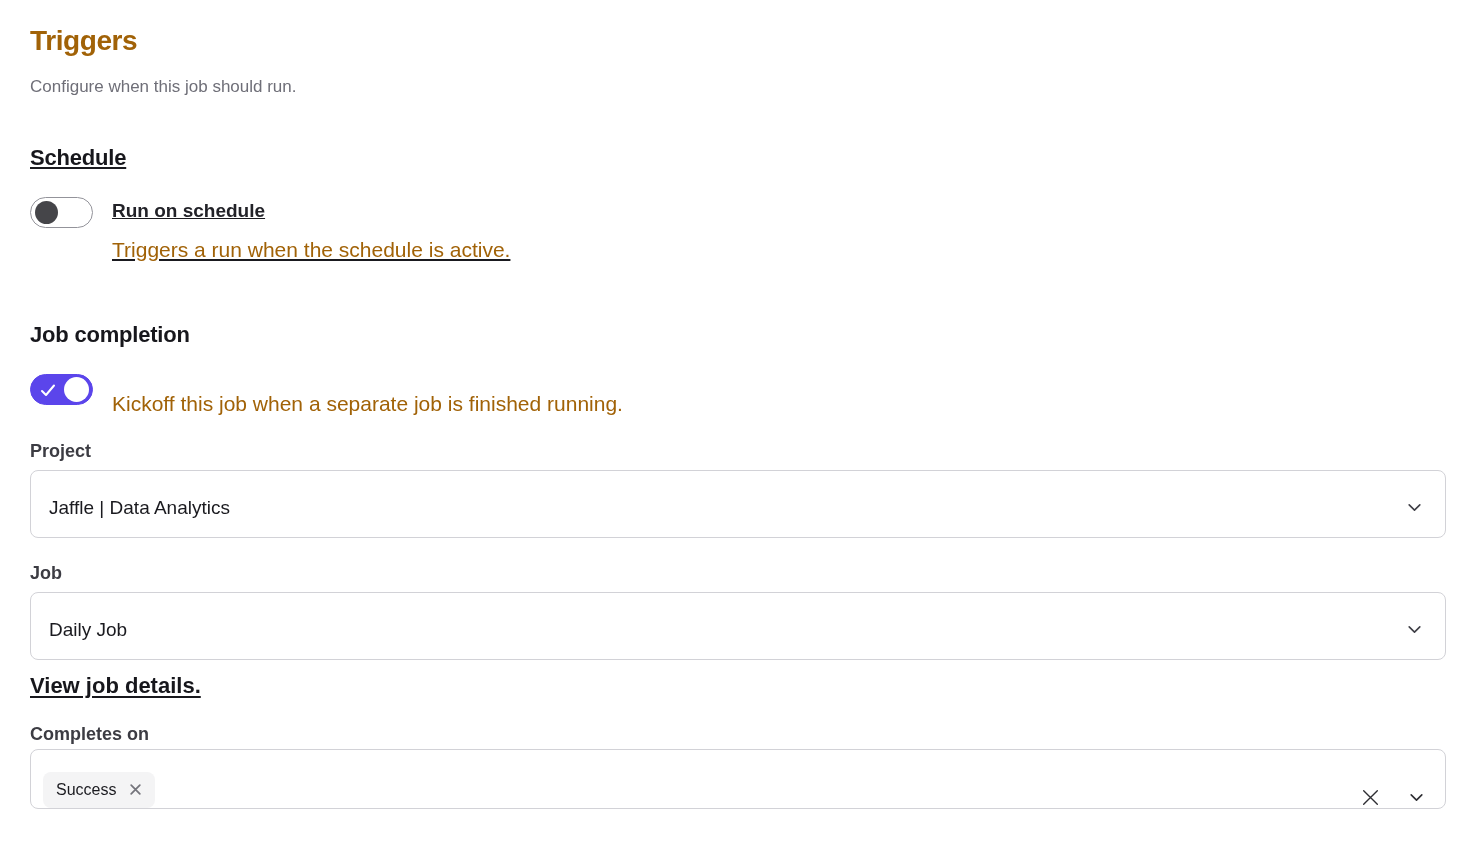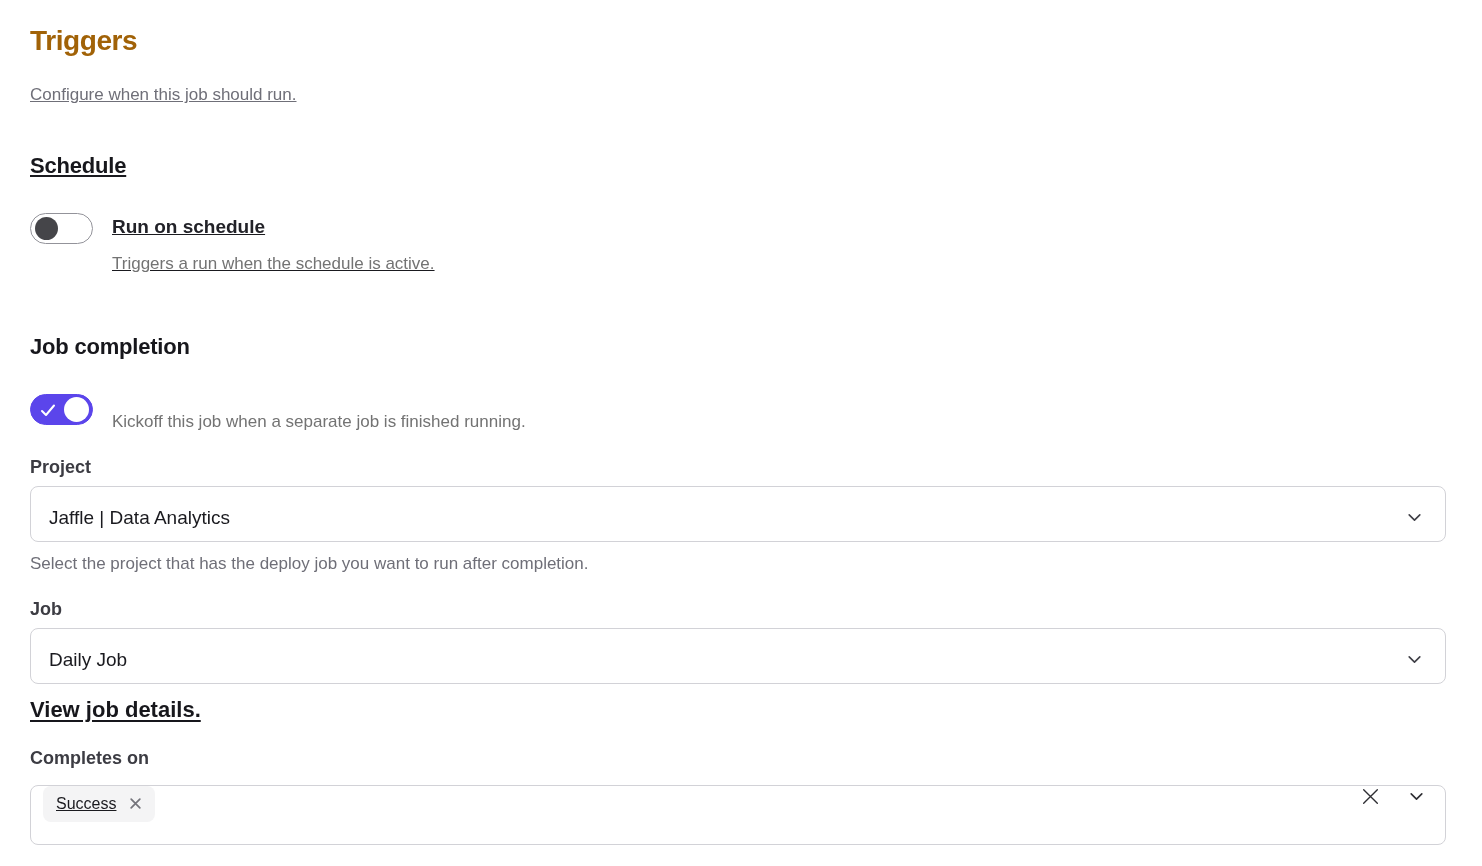--- a/index.html
+++ b/index.html
@@ -14,36 +14,35 @@
   .container { padding: 25px 36px 40px 30px; }
 
   .page-title {
     font-size: 28px;
     font-weight: 700;
     color: #a16207;
     letter-spacing: -0.4px;
     line-height: 1.15;
   }
   .page-subtitle {
-    margin-top: 28px;
+    margin-top: 20px;
     font-size: 17px;
     color: #6f6f78;
-    text-decoration: underline;
   }
 
   .section-heading {
     font-size: 22px;
     font-weight: 600;
     color: #17171c;
     letter-spacing: -0.2px;
   }
   .section-schedule { margin-top: 48px; text-decoration: underline; }
   .section-jobcompletion { margin-top: 60px; }
 
-  .toggle-row { display: flex; align-items: flex-start; margin-top: 34px; }
+  .toggle-row { display: flex; align-items: flex-start; margin-top: 26px; }
 
   .toggle {
     position: relative;
     width: 63px;
     height: 31px;
     border-radius: 16px;
     flex: none;
     cursor: pointer;
   }
   .toggle.off { background: #ffffff; border: 1px solid #93939a; }
@@ -70,34 +69,34 @@
 
   .toggle-text { margin-left: 19px; padding-top: 3px; }
   .toggle-label {
     font-size: 19px;
     font-weight: 600;
     color: #222228;
     line-height: 1.2;
   }
   .toggle-desc {
     margin-top: 15px;
-    font-size: 17px;
-    color: #737373;
+    font-size: 21px;
+    color: #a16207;
   }
 
   .field { margin-top: 25px; }
   .field-label {
     font-size: 18px;
     font-weight: 600;
     color: #3c3c43;
     margin-top: 8px;
   }
   .select {
     margin-top: 8px;
-    height: 56px;
+    height: 68px;
     width: 100%;
     border: 1px solid #d2d2d7;
     border-radius: 8px;
     background: #ffffff;
     display: flex;
     align-items: center;
     justify-content: space-between;
     padding: 8px 22px 0 18px;
     cursor: pointer;
   }
@@ -116,32 +115,31 @@
     margin-top: 13px;
     font-size: 22px;
     font-weight: 700;
     color: #17171c;
     text-decoration: underline;
     text-underline-offset: 3px;
     cursor: pointer;
   }
 
   .multiselect {
-    margin-top: 16px;
+    margin-top: 4px;
     height: 60px;
     width: 100%;
     border: 1px solid #d2d2d7;
     border-radius: 8px;
     background: #ffffff;
     display: flex;
-    align-items: flex-start;
+    align-items: flex-end;
     justify-content: space-between;
     padding: 0 20px 0 12px;
     cursor: pointer;
-    text-decoration: underline;
   }
   .chip {
     display: inline-flex;
     align-items: center;
     gap: 13px;
     height: 36px;
     padding: 0 13px;
     background: #f4f4f5;
     border-radius: 8px;
   }
@@ -197,21 +195,20 @@
     <div class="field">
       <div class="field-label">Project</div>
       <div class="select" role="combobox">
         <span class="select-value">Jaffle | Data Analytics</span>
         <span class="icon-btn">
           <svg width="17" height="17" viewBox="0 0 16 16">
             <polyline points="3,5.5 8,10.5 13,5.5" fill="none" stroke="#3f3f46" stroke-width="1.5" stroke-linecap="round" stroke-linejoin="round"></polyline>
           </svg>
         </span>
       </div>
-      <div class="helper">Select the project that has the deploy job you want to run after completion.</div>
     </div>
 
     <div class="field">
       <div class="field-label">Job</div>
       <div class="select" role="combobox">
         <span class="select-value">Daily Job</span>
         <span class="icon-btn">
           <svg width="17" height="17" viewBox="0 0 16 16">
             <polyline points="3,5.5 8,10.5 13,5.5" fill="none" stroke="#3f3f46" stroke-width="1.5" stroke-linecap="round" stroke-linejoin="round"></polyline>
           </svg>

